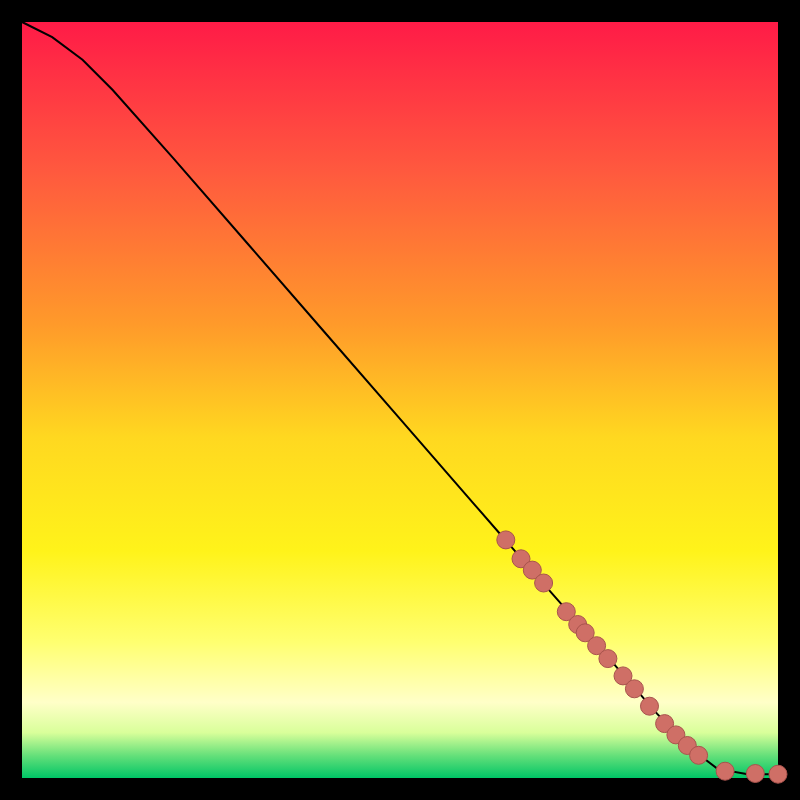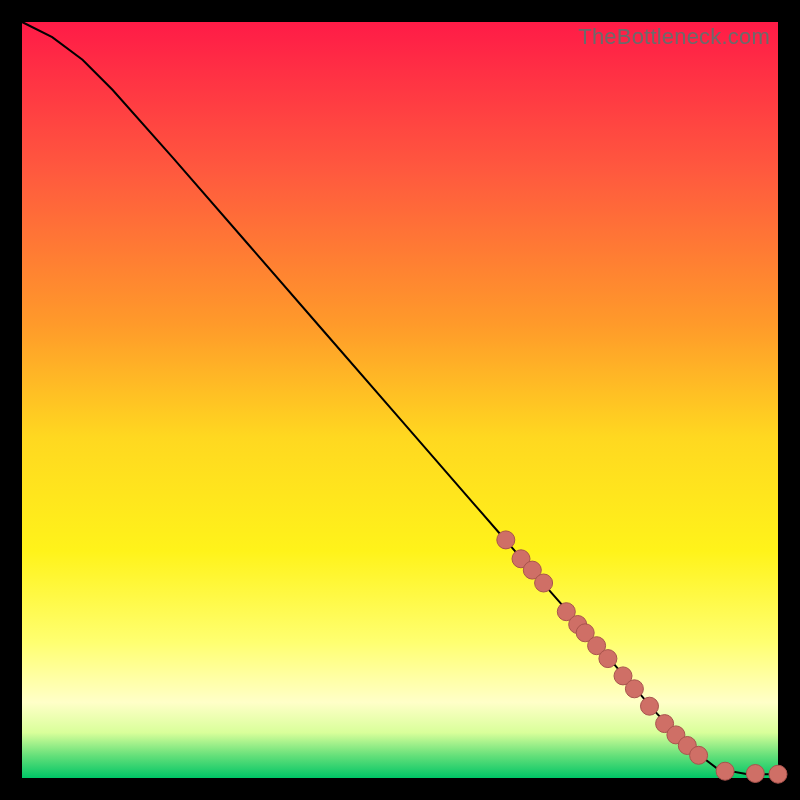--- a/index.html
+++ b/index.html
@@ -54,21 +54,20 @@
     width: 756px;
     height: 756px;
     overflow: visible;
   }
 </style>
 </head>
 <body>
 
 <div class="frame">
   <div class="plot">
-    <div class="watermark">TheBottleneck.com</div>
     <svg class="curve" viewBox="0 0 756 756" preserveAspectRatio="none">
       <path id="curve-path" fill="none" stroke-width="2" d="M0.0 0.0 L30.2 15.1 L60.5 37.8 L90.7 68.0 L151.2 136.1 L226.8 223.0 L302.4 310.0 L378.0 396.9 L453.6 483.8 L514.1 553.4 L574.6 622.2 L635.0 691.7 L665.3 723.5 L695.5 746.9 L725.8 752.2 L756.0 752.2" stroke="#000000"></path>
       <g id="markers">
           <circle cx="483.8" cy="517.9" r="9" fill="#cf6f66" stroke="#a8534d" stroke-width="1"></circle>
           <circle cx="499.0" cy="536.8" r="9" fill="#cf6f66" stroke="#a8534d" stroke-width="1"></circle>
           <circle cx="510.3" cy="548.1" r="9" fill="#cf6f66" stroke="#a8534d" stroke-width="1"></circle>
           <circle cx="521.6" cy="561.0" r="9" fill="#cf6f66" stroke="#a8534d" stroke-width="1"></circle>
           <circle cx="544.3" cy="589.7" r="9" fill="#cf6f66" stroke="#a8534d" stroke-width="1"></circle>
           <circle cx="555.7" cy="602.5" r="9" fill="#cf6f66" stroke="#a8534d" stroke-width="1"></circle>
           <circle cx="563.2" cy="610.8" r="9" fill="#cf6f66" stroke="#a8534d" stroke-width="1"></circle>

